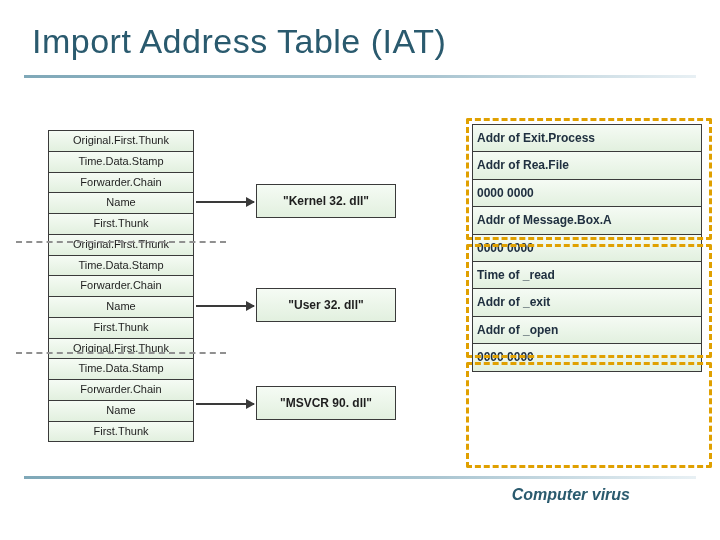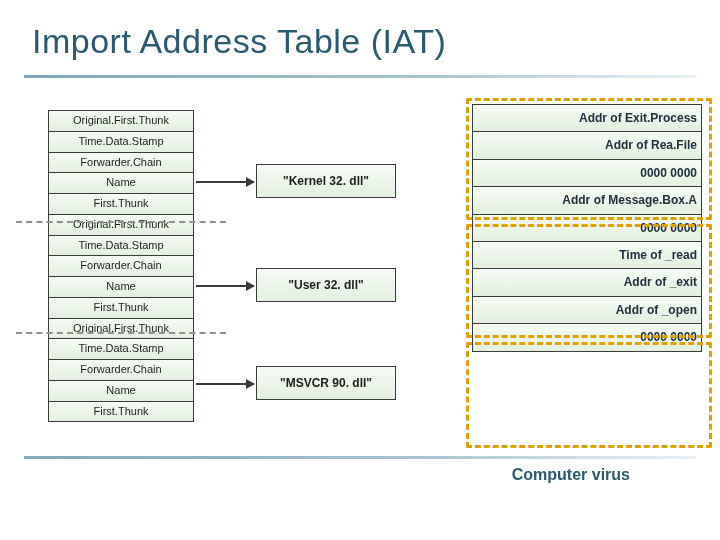--- a/index.html
+++ b/index.html
@@ -17,21 +17,21 @@
     font-weight: normal;
     letter-spacing: 0.5px;
   }
   .title-underline {
     margin: 14px 24px 0 24px;
     height: 3px;
     background: linear-gradient(to right, #7fa8b8 0%, #a8c4d0 60%, #e8f0f4 100%);
   }
   .stage {
     position: absolute;
-    top: 88px; left: 0; width: 720px; height: 398px;
+    top: 108px; left: 0; width: 720px; height: 398px;
   }
 
   
   .left-table {
     position: absolute;
     left: 48px; top: 22px;
     width: 146px;
     border: 1px solid #3a3a3a;
   }
   .left-table .cell {
@@ -61,21 +61,21 @@
   
   .right-table {
     position: absolute;
     left: 472px; top: 16px;
     width: 230px;
     border: 1px solid #3a3a3a;
   }
   .right-table .cell {
     border-bottom: 1px solid #3a3a3a;
     background: linear-gradient(to bottom,#f5fbf4 0%, #e2f0df 100%);
-    text-align: right;
+    text-align: left;
     font-size: 12px;
     font-weight: bold;
     color: #203040;
     padding: 6px 4px;
     line-height: 1.2;
   }
   .right-table .cell:last-child { border-bottom: none; }
 
   
   .dash-group {
@@ -112,21 +112,21 @@
   .a-name-k { left: 196px; top: 93px;  width: 58px; }
   .a-name-u { left: 196px; top: 197px; width: 58px; }
   .a-name-m { left: 196px; top: 295px; width: 58px; }
   .footer-line {
     position: absolute; left: 24px; right: 24px; top: 368px;
     height: 3px;
     background: linear-gradient(to right, #7fa8b8 0%, #a8c4d0 60%, #e8f0f4 100%);
   }
   .footer-text {
     position: absolute; right: 90px; top: 378px;
-    font-size: 16px; color: #2a5a6e; font-weight: bold;
+    font-size: 16px; color: #2a5a6e; font-style: italic; font-weight: bold;
   }
 </style>
 </head>
 <body>
 
 <h1 class="title">Import Address Table (IAT)</h1>
 <div class="title-underline"></div>
 
 <div class="stage">
 

